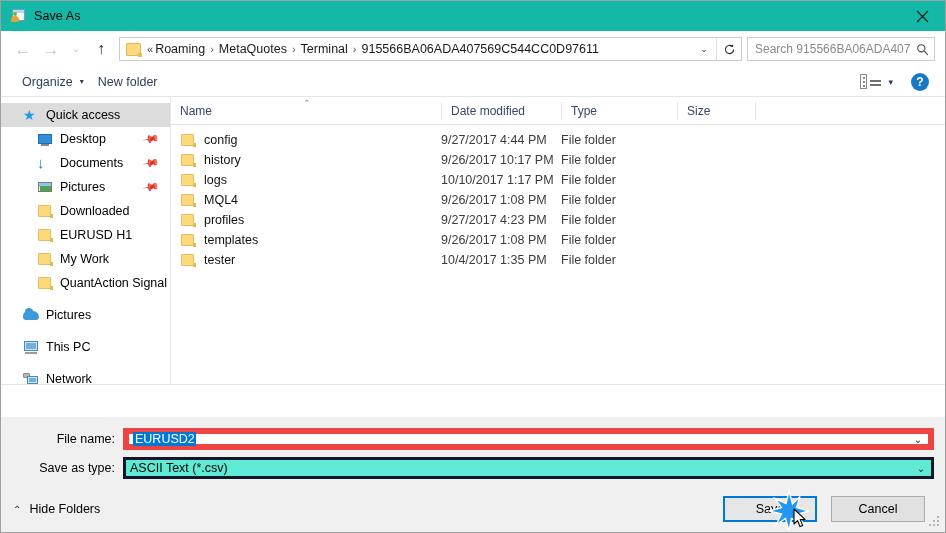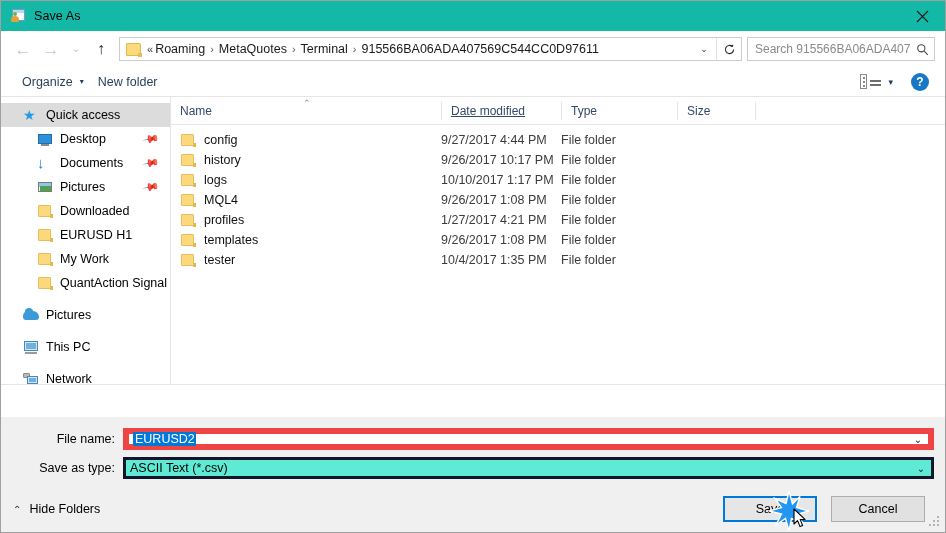--- a/index.html
+++ b/index.html
@@ -371,21 +371,21 @@
     font-size: 12px; color: #34496b;
     padding-left: 9px;
     border-left: 1px solid #e5e5e5;
     height: 18px;
     display: flex; align-items: center;
     box-sizing: border-box;
     flex: 0 0 auto;
   }
   .col.first { border-left: none; }
   .col-name { width: 270px; }
-  .col-date { width: 120px; text-decoration: underline; }
+  .col-date { width: 120px; }
   .col-type { width: 116px; }
   .col-size { width: 78px; }
   .sort-caret {
     position: absolute; left: 132px; top: 1px;
     color: #6f87ad; font-size: 9px;
   }
   .rows { flex: 1 1 auto; overflow: hidden; padding-top: 5px; }
   .row {
     height: 20px;
     display: flex; align-items: center;
@@ -748,21 +748,21 @@
           <div class="c-size"></div>
         </div>
         <div class="row">
           <div class="c-name">
             <div class="nav-ico ico-folder">
                 <div class="body"></div>
                 <div class="edge"></div>
               </div>
             <span class="fname">profiles</span>
           </div>
-          <div class="c-date">1/27/2017 4:21 PM</div>
+          <div class="c-date">9/27/2017 4:23 PM</div>
           <div class="c-type">File folder</div>
           <div class="c-size"></div>
         </div>
         <div class="row">
           <div class="c-name">
             <div class="nav-ico ico-folder">
                 <div class="body"></div>
                 <div class="edge"></div>
               </div>
             <span class="fname">templates</span>

